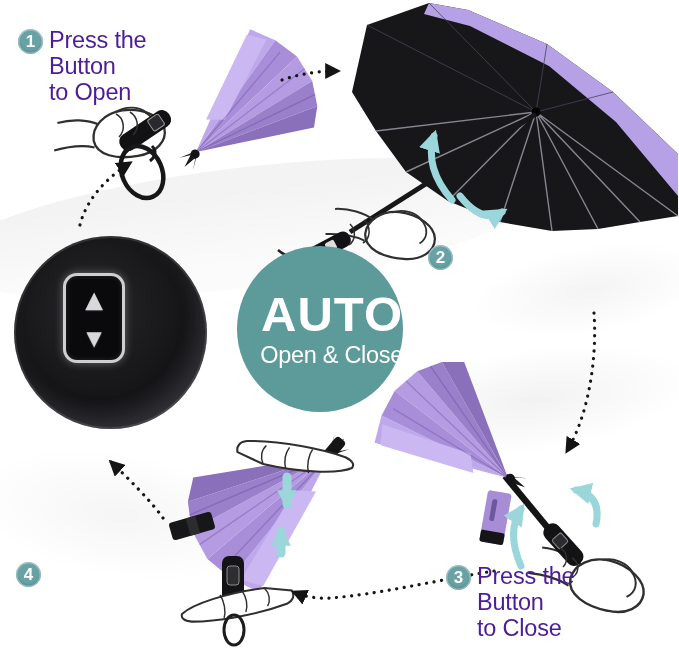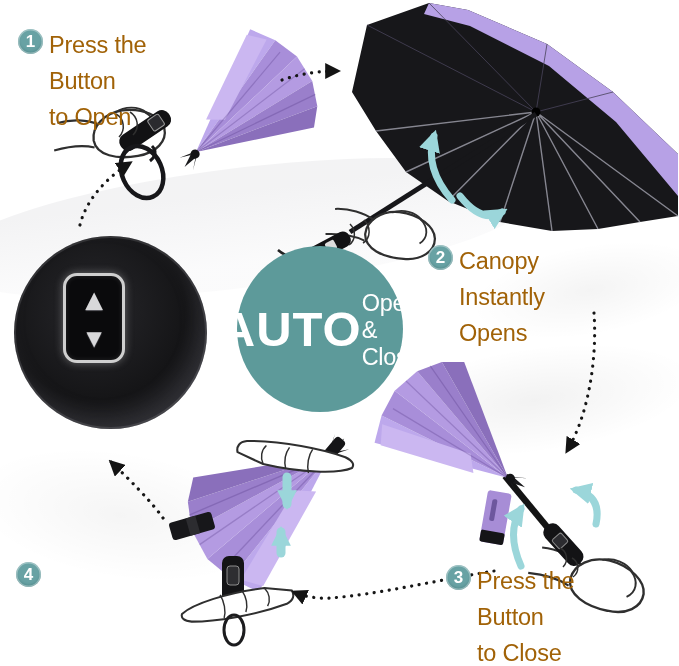--- a/index.html
+++ b/index.html
@@ -18,33 +18,33 @@
 
   
   .step{position:absolute;z-index:3;display:flex;align-items:flex-start;gap:6px;}
   .badge{
     flex:0 0 auto;width:25px;height:25px;border-radius:50%;
     background:#68a2a4;color:#fff;font-size:17px;font-weight:bold;
     line-height:25px;text-align:center;margin-top:2px;
     box-shadow:inset 0 0 0 1.5px rgba(255,255,255,.35), inset 0 -2px 3px rgba(0,60,60,.25);
   }
   .step-label{
-    white-space:pre-line;color:#a16207;font-size:23.5px;line-height:36px;
+    white-space:pre-line;color:#4c1d95;font-size:23.5px;line-height:26px;
     font-weight:500;letter-spacing:-0.2px;
   }
   .step1{left:18px;top:27px;}
   .step2{left:428px;top:243px;}
   .step3{left:446px;top:563px;}
   .step4{left:16px;top:560px;}
 
   
   .auto-circle{
     position:absolute;z-index:2;left:237px;top:246px;width:166px;height:166px;
     border-radius:50%;background:#5d9a9a;color:#fff;
-    display:flex;flex-direction:row;align-items:center;justify-content:center;
+    display:flex;flex-direction:column;align-items:flex-end;justify-content:center;
   }
   .auto-title{font-size:49px;font-weight:bold;letter-spacing:1px;line-height:1;}
   .auto-sub{font-size:23.5px;font-weight:normal;margin-top:3px;letter-spacing:-0.3px;}
 
   
   .btn-circle{
     position:absolute;z-index:2;left:14px;top:236px;width:193px;height:193px;border-radius:50%;
     background:radial-gradient(circle at 42% 38%, #27272b 0%, #151517 55%, #232327 80%, #0d0d0f 100%);
     box-shadow:inset 0 0 0 2px rgba(170,170,180,.18), inset -8px -12px 20px rgba(130,130,140,.16);
   }
@@ -194,23 +194,20 @@
   </svg>
 
   <div class="step step1">
     <span class="badge">1</span>
     <div class="step-label">Press the
 Button
 to Open</div>
   </div>
   <div class="step step2">
     <span class="badge">2</span>
-    <div class="step-label">Canopy
-Instantly
-Opens</div>
   </div>
   <div class="step step3">
     <span class="badge">3</span>
     <div class="step-label">Press the
 Button
 to Close</div>
   </div>
   <div class="step step4">
     <span class="badge">4</span>
   </div>

